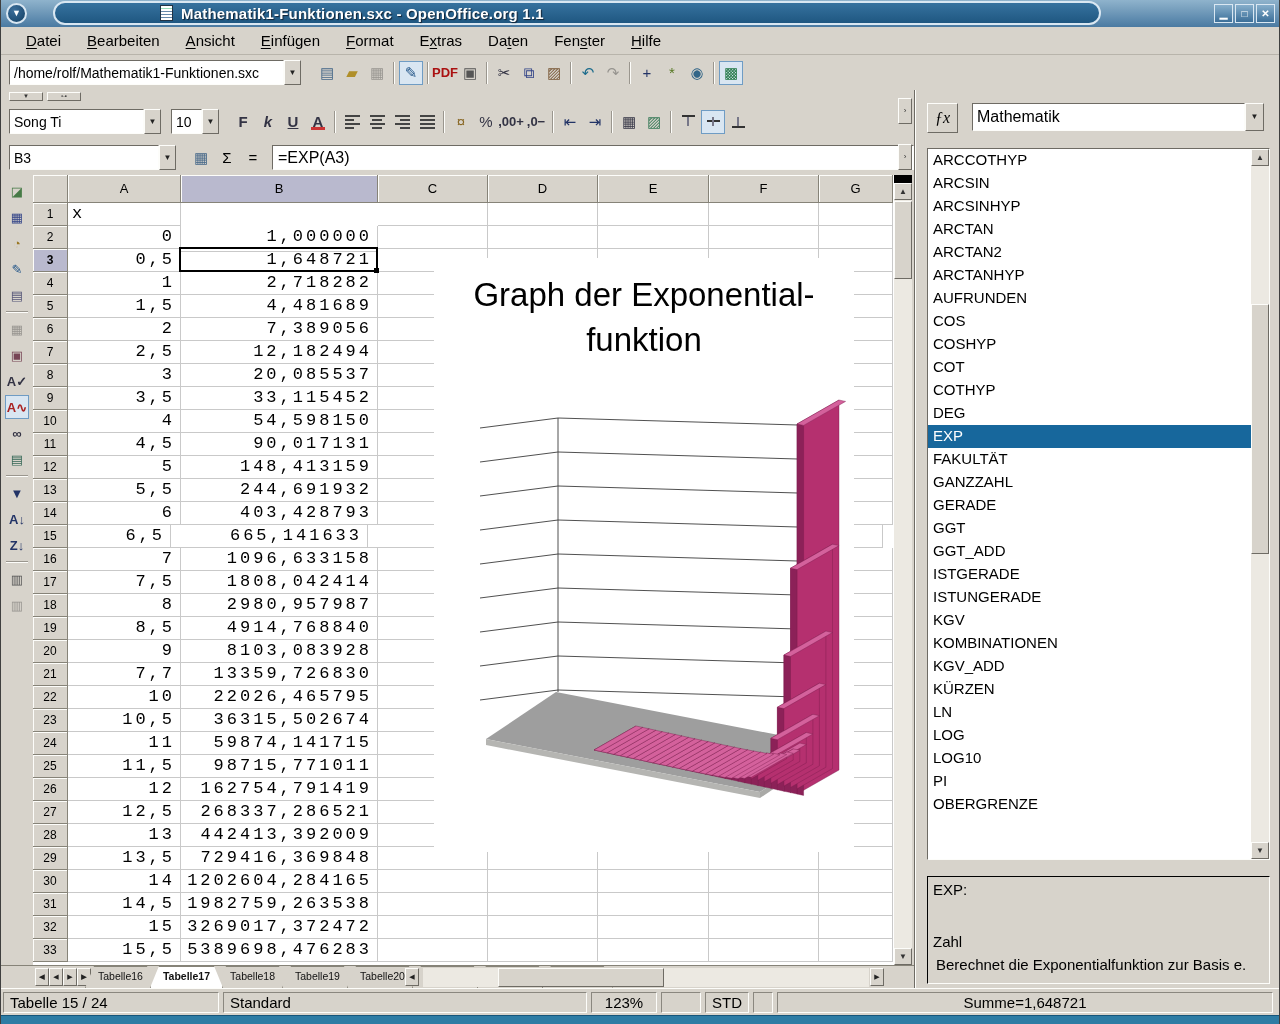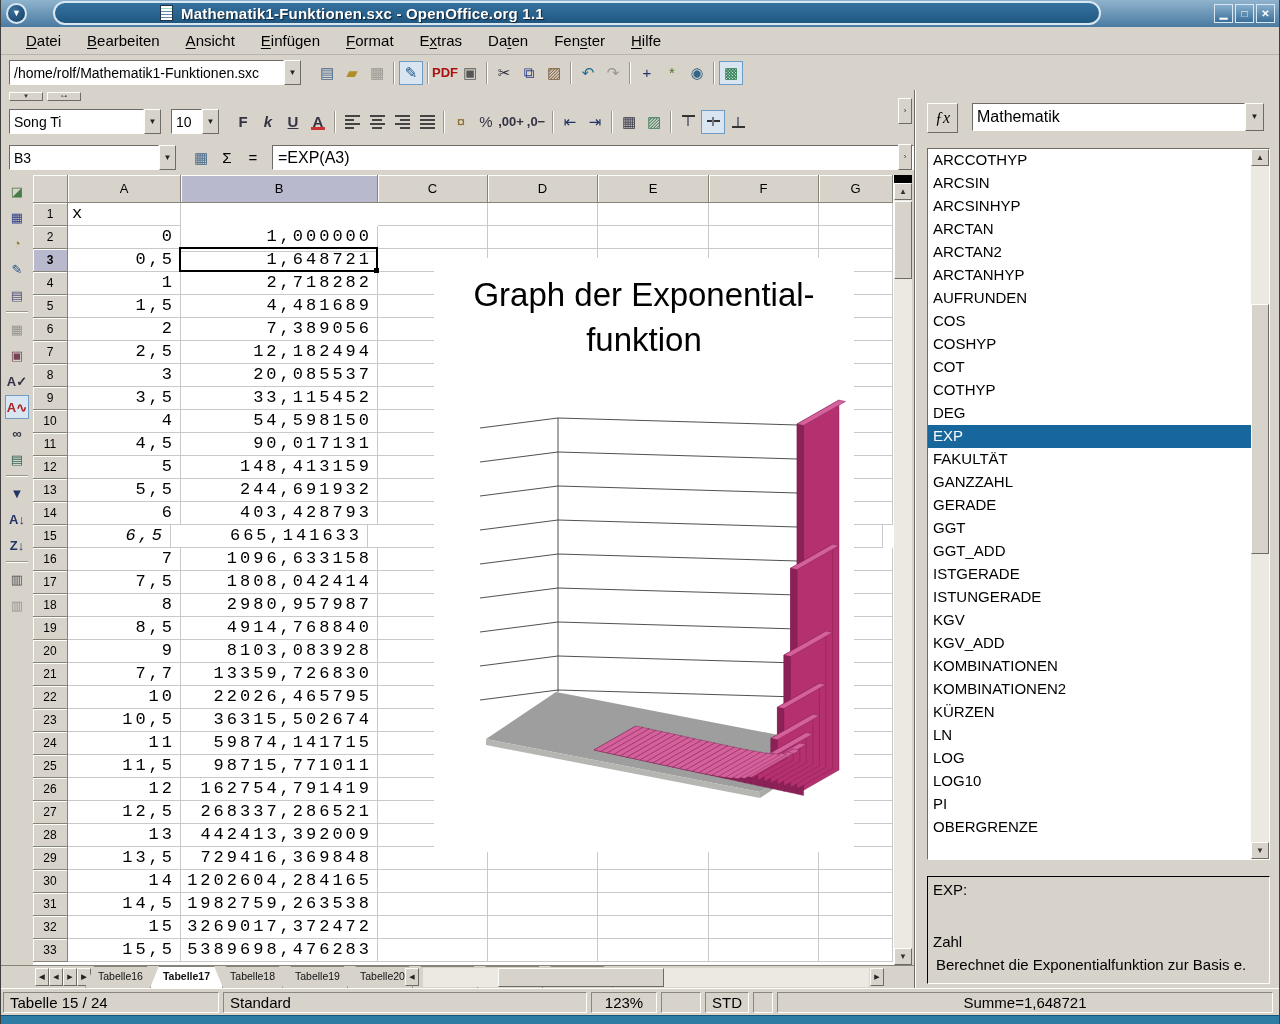--- a/index.html
+++ b/index.html
@@ -464,21 +464,21 @@
         <div class="cell" style="width: 113px;">6</div>
         <div class="cell" style="width: 197px;">403,428793</div>
         <div class="cell" style="width: 110px;"></div>
         <div class="cell" style="width: 110px;"></div>
         <div class="cell" style="width: 111px;"></div>
         <div class="cell" style="width: 110px;"></div>
         <div class="cell" style="width: 74px;"></div>
       </div>
       <div class="drow">
         <div class="rhdr">15</div>
-        <div class="cell" style="width: 103px; font-style: italic;">6,5</div>
+        <div class="cell" style="width: 103px;">6,5</div>
         <div class="cell" style="width: 197px;">665,141633</div>
         <div class="cell" style="width: 110px;"></div>
         <div class="cell" style="width: 110px;"></div>
         <div class="cell" style="width: 111px;"></div>
         <div class="cell" style="width: 110px;"></div>
         <div class="cell" style="width: 74px;"></div>
       </div>
       <div class="drow">
         <div class="rhdr">16</div>
         <div class="cell" style="width: 113px;">7</div>
@@ -842,23 +842,22 @@
           <div class="fitem">DEG</div>
           <div class="fitem selected">EXP</div>
           <div class="fitem">FAKULTÄT</div>
           <div class="fitem">GANZZAHL</div>
           <div class="fitem">GERADE</div>
           <div class="fitem">GGT</div>
           <div class="fitem">GGT_ADD</div>
           <div class="fitem">ISTGERADE</div>
           <div class="fitem">ISTUNGERADE</div>
           <div class="fitem">KGV</div>
+          <div class="fitem">KOMBINATIONEN</div>
           <div class="fitem">KGV_ADD</div>
-          <div class="fitem">KOMBINATIONEN</div>
-          <div class="fitem">KOMBINATIONEN2</div>
           <div class="fitem">KÜRZEN</div>
           <div class="fitem">LN</div>
           <div class="fitem">LOG</div>
           <div class="fitem">LOG10</div>
           <div class="fitem">PI</div>
           <div class="fitem">OBERGRENZE</div>
         </div>
       <div id="fnscroll">
         <div class="sbtn" style="left:0;top:0;width:18px;height:17px">▲</div>
         <div class="sthumb" style="left:0;top:155px;width:18px;height:250px"></div>

